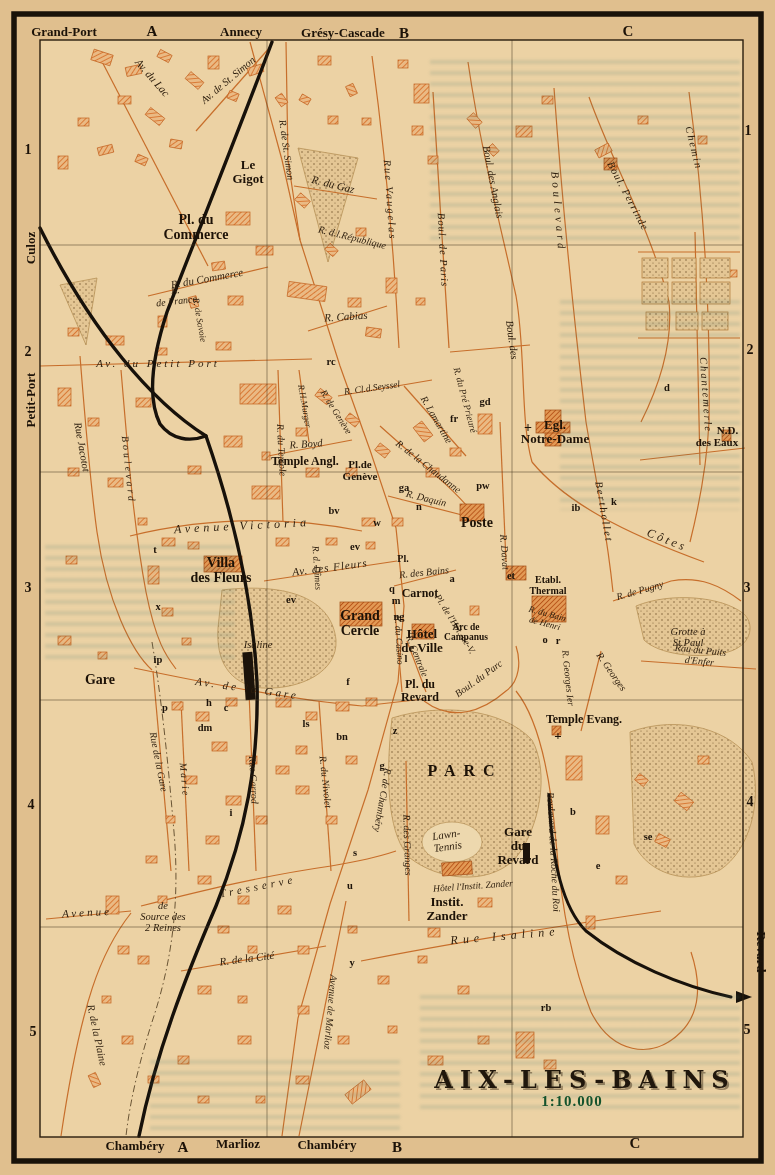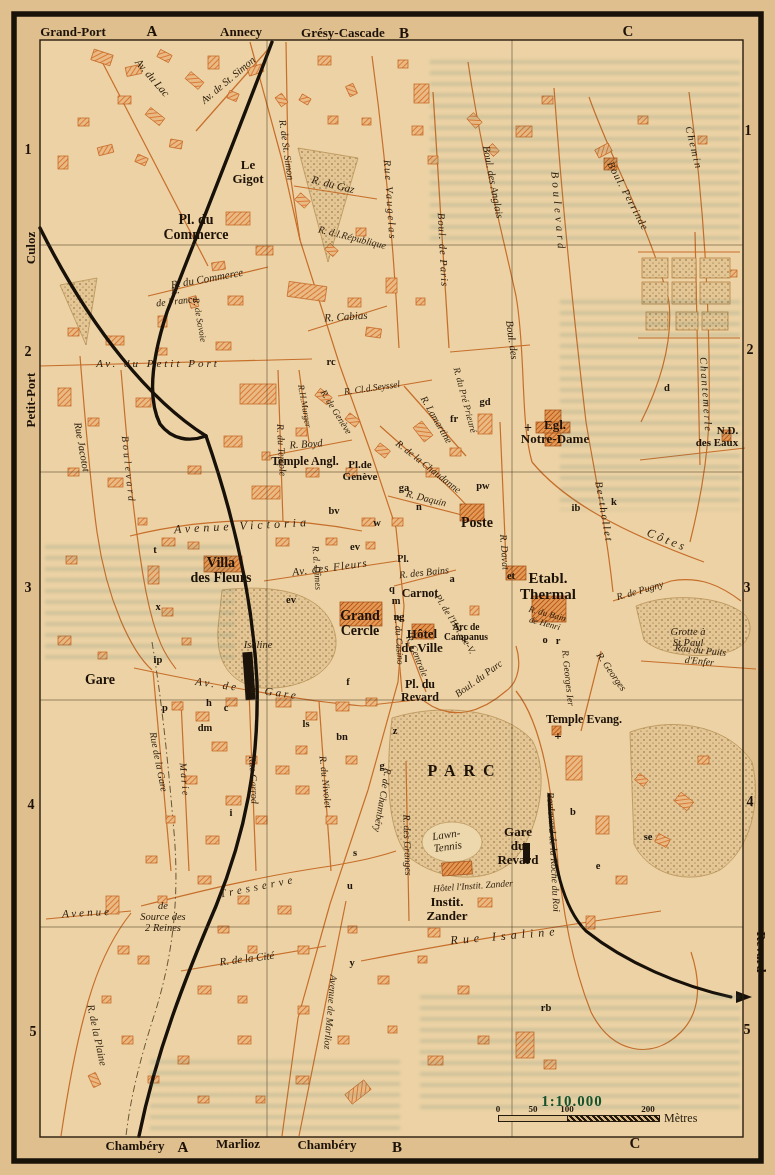--- a/index.html
+++ b/index.html
@@ -305,21 +305,21 @@
       </svg>
     </div>
 
   <div class="bleed" style="left:430px;top:60px;width:310px;height:180px;"></div>
   <div class="bleed" style="left:560px;top:300px;width:180px;height:210px;"></div>
   <div class="bleed" style="left:45px;top:545px;width:190px;height:120px;"></div>
   <div class="bleed" style="left:420px;top:995px;width:320px;height:120px;"></div>
   <div class="bleed" style="left:150px;top:1060px;width:250px;height:70px;"></div>
 
   <div id="labels">
-      <div class="lbl margin" style="left: 73px; top: 32px;">Grand-Port</div>
+      <div class="lbl margin" style="left: 64px; top: 32px;">Grand-Port</div>
       <div class="lbl glet" style="left: 152px; top: 31px;">A</div>
       <div class="lbl margin" style="left: 241px; top: 32px;">Annecy</div>
       <div class="lbl margin" style="left: 343px; top: 33px;">Grésy-Cascade</div>
       <div class="lbl glet" style="left: 404px; top: 33px;">B</div>
       <div class="lbl glet" style="left: 628px; top: 31px;">C</div>
       <div class="lbl margin" style="left: 135px; top: 1146px;">Chambéry</div>
       <div class="lbl glet" style="left: 183px; top: 1147px;">A</div>
       <div class="lbl margin" style="left: 238px; top: 1144px;">Marlioz</div>
       <div class="lbl margin" style="left: 327px; top: 1145px;">Chambéry</div>
       <div class="lbl glet" style="left: 397px; top: 1147px;">B</div>
@@ -348,21 +348,21 @@
 Notre-Dame</div>
       <div class="lbl place" style="left: 717px; top: 437px; font-size: 11px; text-align: right;">N.D.
 des Eaux</div>
       <div class="lbl place" style="left: 477px; top: 523px; font-size: 14px;">Poste</div>
       <div class="lbl place" style="left: 221px; top: 571px; font-size: 14px;">Villa
 des Fleurs</div>
       <div class="lbl place" style="left: 360px; top: 624px; font-size: 14px;">Grand
 Cercle</div>
       <div class="lbl place" style="left: 422px; top: 641px; font-size: 13px;">Hôtel
 de Ville</div>
-      <div class="lbl place" style="left: 548px; top: 586px; font-size: 15px;">Etabl.
+      <div class="lbl place" style="left: 548px; top: 586px; font-size: 10px;">Etabl.
 Thermal</div>
       <div class="lbl place" style="left: 420px; top: 593px; font-size: 12px;">Carnot</div>
       <div class="lbl place" style="left: 403px; top: 559px; font-size: 10px;">Pl.</div>
       <div class="lbl place" style="left: 466px; top: 632px; font-size: 9.5px;">Arc de
 Campanus</div>
       <div class="lbl place" style="left: 100px; top: 680px; font-size: 14px;">Gare</div>
       <div class="lbl place" style="left: 420px; top: 691px; font-size: 12px;">Pl. du
 Revard</div>
       <div class="lbl place" style="left: 584px; top: 719px; font-size: 12px;">Temple Evang.</div>
       <div class="lbl place" style="left: 465px; top: 771px; font-size: 16px; letter-spacing: 8px;">PARC</div>
@@ -479,25 +479,15 @@
       <div class="lbl mark" style="left: 396px; top: 601px; font-size: 10.5px;">m</div>
       <div class="lbl mark" style="left: 399px; top: 617px; font-size: 10.5px;">ng</div>
       <div class="lbl mark" style="left: 406px; top: 659px; font-size: 10.5px;">l</div>
       <div class="lbl mark" style="left: 545px; top: 640px; font-size: 10.5px;">o</div>
       <div class="lbl mark" style="left: 558px; top: 641px; font-size: 10.5px;">r</div>
       <div class="lbl mark" style="left: 452px; top: 579px; font-size: 10.5px;">a</div>
       <div class="lbl cross" style="left: 528px; top: 428px; font-size: 14px;">+</div>
       <div class="lbl cross" style="left: 558px; top: 736px; font-size: 13px;">+</div>
     </div>
 
+  <div class="map-title">AIX-LES-BAINS</div>
   <div class="map-scale-text">1:10.000</div>
-  <div class="scalebar">
-    <div class="bar">
-      <div class="seg1"></div>
-      <div class="seg2"></div>
-    </div>
-    <span class="unit">Mètres</span>
-  <span class="tick" style="left: 0px;">0</span>
-      <span class="tick" style="left: 35px;">50</span>
-      <span class="tick" style="left: 69px;">100</span>
-      <span class="tick" style="left: 150px;">200</span>
-    </div>
 </div>
 
 </body></html>

